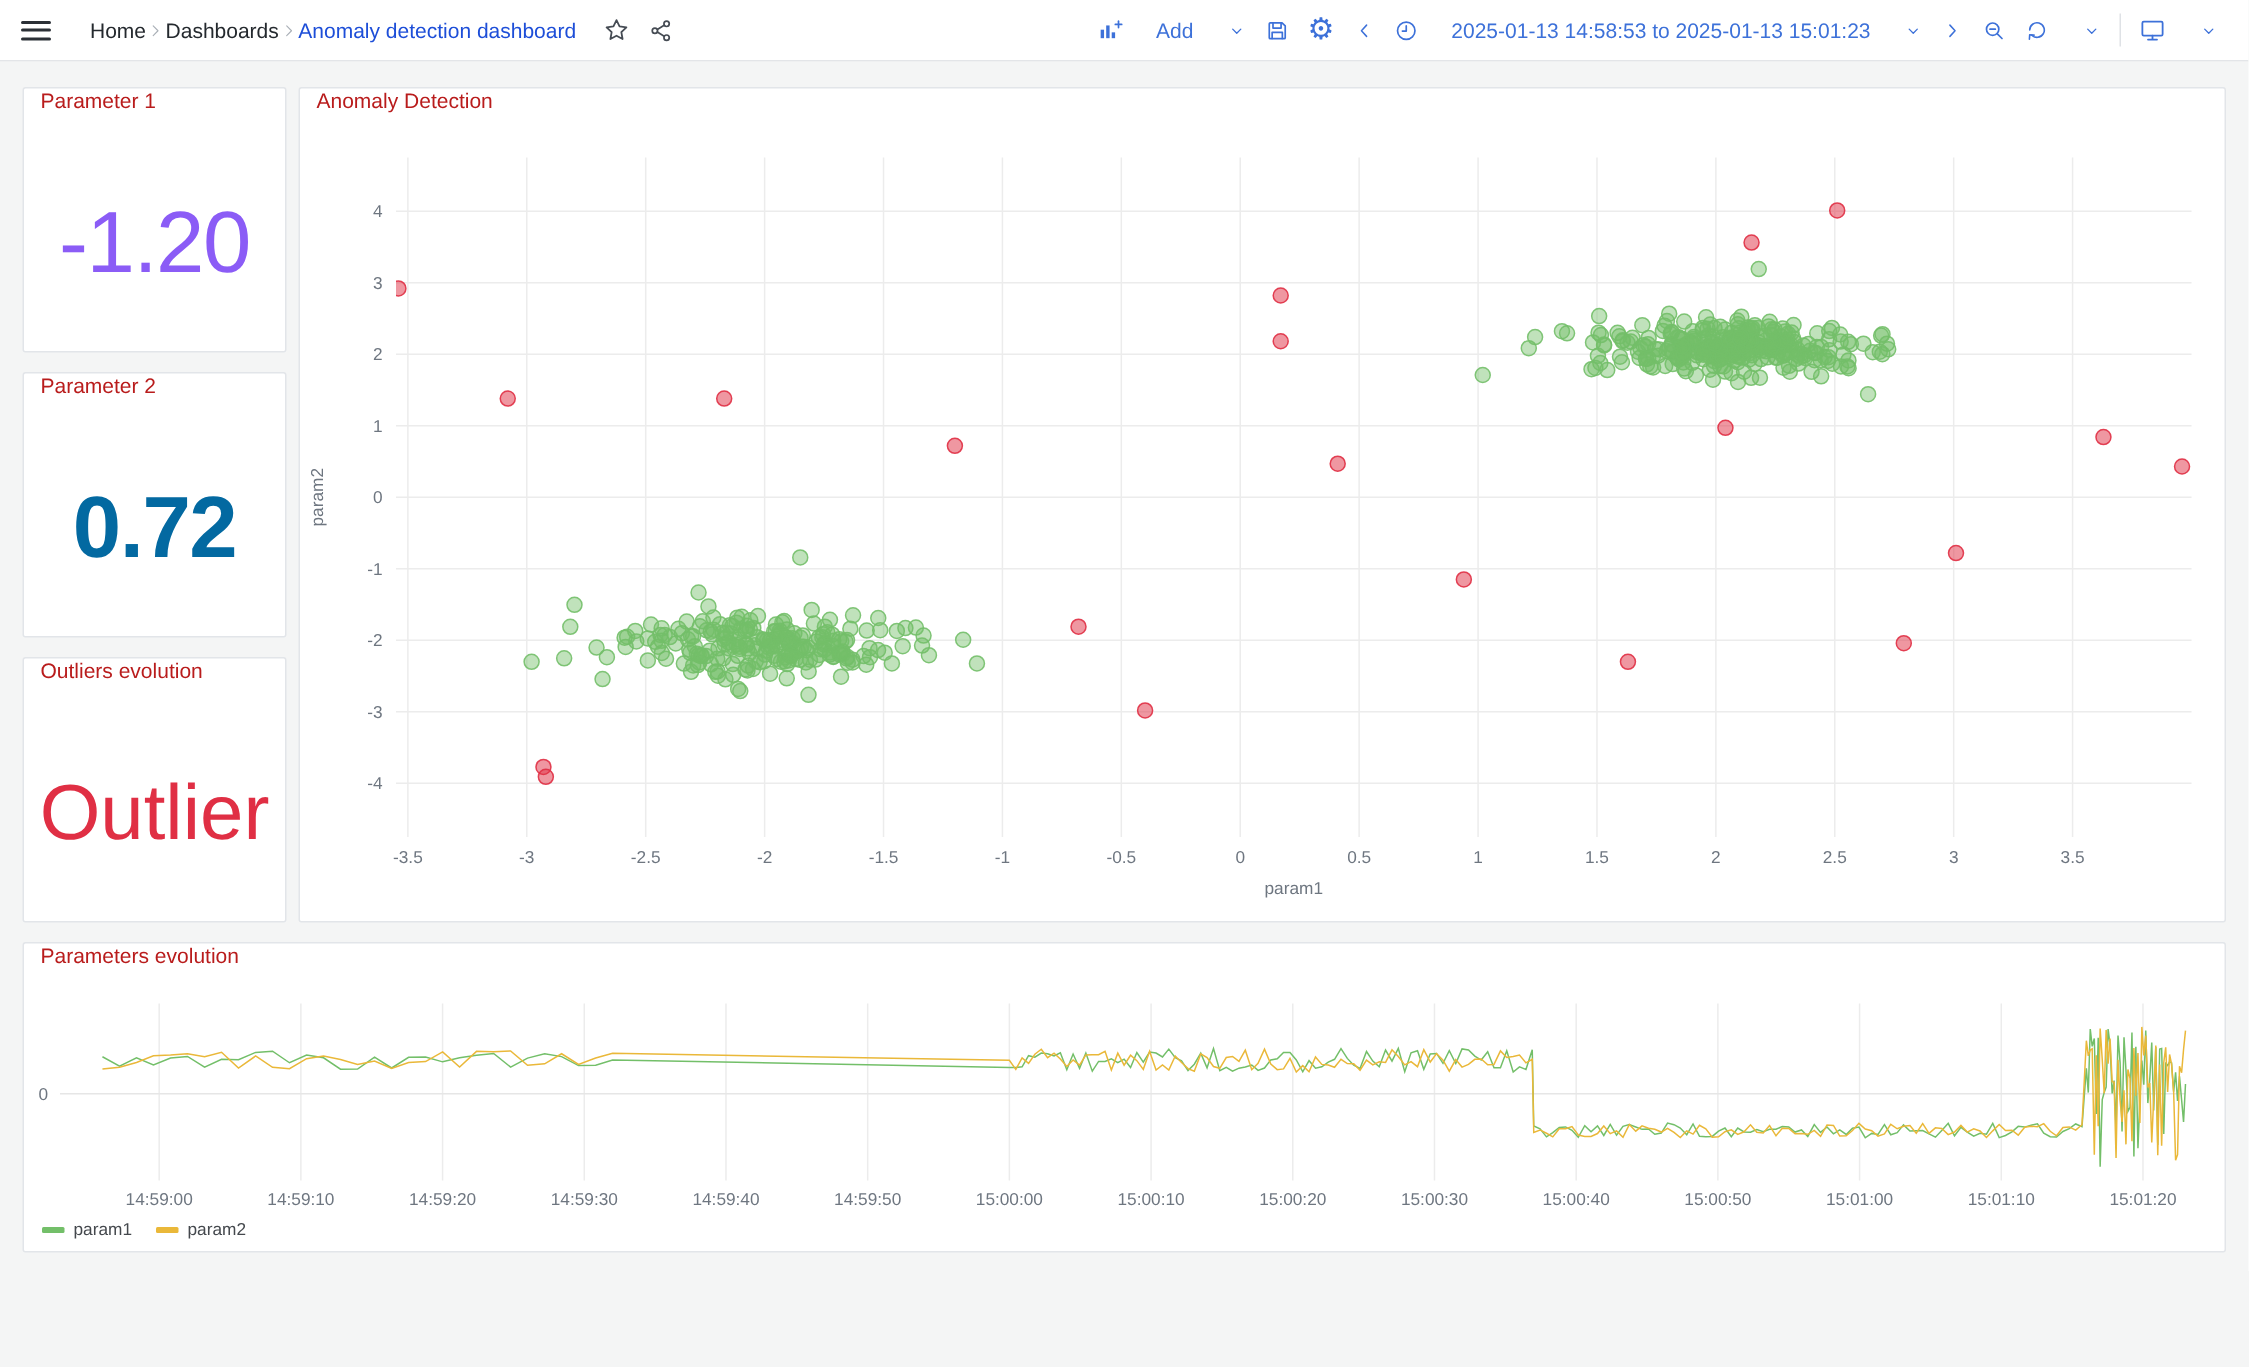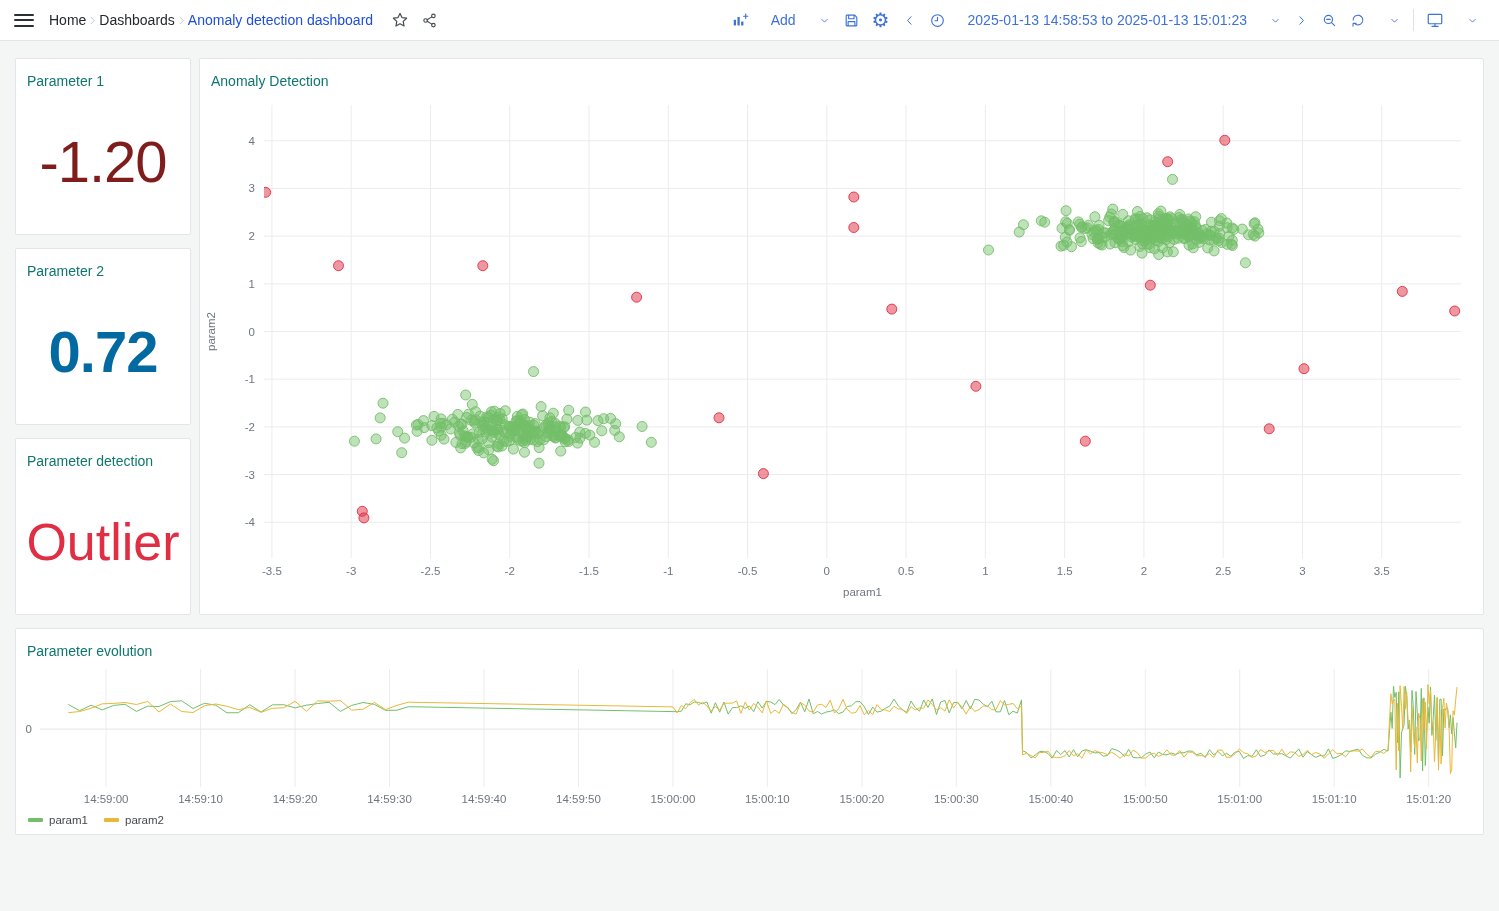--- a/index.html
+++ b/index.html
@@ -4,37 +4,37 @@
 <style>
   *{box-sizing:border-box;margin:0;padding:0}
   html,body{width:1499px;height:911px}
   body{background:#f4f5f5;font-family:"Liberation Sans",sans-serif;color:#24292e;overflow:hidden}
 
   
   .topbar{height:41px;background:#fff;border-bottom:1px solid #e3e5e8;display:flex;align-items:center;justify-content:space-between;padding:0 14px}
   .tb-left{display:flex;align-items:center;gap:10px}
   .burger{display:flex;flex-direction:column;justify-content:center;gap:3.5px;width:20px;height:24px;cursor:pointer}
   .burger span{height:2px;background:#2b3036;border-radius:1px}
-  .crumbs{display:flex;align-items:center;gap:1px;font-size:14px;margin-left:5px}
+  .crumbs{display:flex;align-items:center;gap:1px;font-size:14px;margin-left:16px}
   .crumb{cursor:pointer}
   .crumb.current{color:#1d4ed8;cursor:default}
   .crumb-icons{display:flex;align-items:center;gap:12px;margin-left:8px;color:#464c54}
   .tb-right{display:flex;align-items:center;color:#3d71d9}
   .tb-btn{display:flex;align-items:center;gap:22px;height:30px;padding:0 6px;cursor:pointer;color:#3d71d9;border-radius:2px}
   .tb-text{font-size:14px;font-weight:500;white-space:nowrap}
   .gear-glyph{font-size:20px;line-height:1}
   .divider{width:1px;height:22px;background:#dfe2e6;margin:0 6px}
   svg.icon{display:block;stroke:currentColor;fill:none;stroke-width:1.6;stroke-linecap:round;stroke-linejoin:round}
   svg.icon .fill{fill:currentColor;stroke:none}
   .sep-icon{color:#a9afb6}
 
   
   .dash{padding:17px 15px 0;display:grid;grid-template-columns:176px 1fr;grid-template-rows:177px 177px 177px 207px;gap:13px 8px}
   .panel{background:#fff;border:1px solid #e2e5e9;border-radius:2px;display:flex;flex-direction:column;min-width:0;min-height:0}
-  .panel-header{height:30px;flex:0 0 30px;display:flex;align-items:flex-end;padding:0 11px;font-size:14px;font-weight:500;color:#0f766e;cursor:pointer}
+  .panel-header{height:30px;flex:0 0 30px;display:flex;align-items:flex-start;padding:0 11px;font-size:14px;font-weight:500;color:#b91c1c;cursor:pointer}
   .panel-body{flex:1;min-height:0;position:relative;overflow:hidden}
   .stat-body{display:flex;align-items:center;justify-content:center}
   .stat-value{font-size:58px;font-weight:500;line-height:1;letter-spacing:-1px}
   .outlier-value{font-size:52px;letter-spacing:0}
   .panel-scatter{grid-column:2;grid-row:1/4}
   .panel-ts{grid-column:1/3;grid-row:4}
   .ts-body{display:flex;flex-direction:column}
   .chart-wrap{flex:1;min-height:0}
   .chart-wrap svg{display:block}
   .ts-legend{flex:0 0 23px;display:flex;align-items:center;gap:16px;padding:0 12px 6px}
@@ -152,21 +152,21 @@
   </div>
 </div>
 
 <div class="dash">
 
   <div class="panel">
     <div class="panel-header">
       <span>Parameter 1</span>
     </div>
     <div class="panel-body stat-body">
-      <span class="stat-value" style="color: #7f1d1d;">-1.20</span>
+      <span class="stat-value" style="color: #8b5cf6;">-1.20</span>
     </div>
   </div>
 
   <div class="panel panel-scatter">
     <div class="panel-header">
       <span>Anomaly Detection</span>
     </div>
     <div class="panel-body">
       <svg id="scatter-svg" width="1283" height="525">
           <line x1="71.92715231788077" x2="71.92715231788077" y1="16" y2="469" stroke="#ececec"></line>
@@ -781,30 +781,30 @@
     <div class="panel-header">
       <span>Parameter 2</span>
     </div>
     <div class="panel-body stat-body">
       <span class="stat-value" style="color: #0369a1; font-weight: bold;">0.72</span>
     </div>
   </div>
 
   <div class="panel">
     <div class="panel-header">
-      <span>Parameter detection</span>
+      <span>Outliers evolution</span>
     </div>
     <div class="panel-body stat-body">
       <span class="stat-value outlier-value" style="color: rgb(224, 47, 68);">Outlier</span>
     </div>
   </div>
 
   <div class="panel panel-ts">
     <div class="panel-header">
-      <span>Parameter evolution</span>
+      <span>Parameters evolution</span>
     </div>
     <div class="panel-body ts-body">
       <div class="chart-wrap">
         <svg id="ts-svg" width="1467" height="152">
             <line x1="90.12666666666667" x2="90.12666666666667" y1="10" y2="128" stroke="#ececec"></line>
             <text x="90.12666666666667" y="144" text-anchor="middle" class="tick">14:59:00</text>
             <line x1="184.59333333333333" x2="184.59333333333333" y1="10" y2="128" stroke="#ececec"></line>
             <text x="184.59333333333333" y="144" text-anchor="middle" class="tick">14:59:10</text>
             <line x1="279.06" x2="279.06" y1="10" y2="128" stroke="#ececec"></line>
             <text x="279.06" y="144" text-anchor="middle" class="tick">14:59:20</text>

